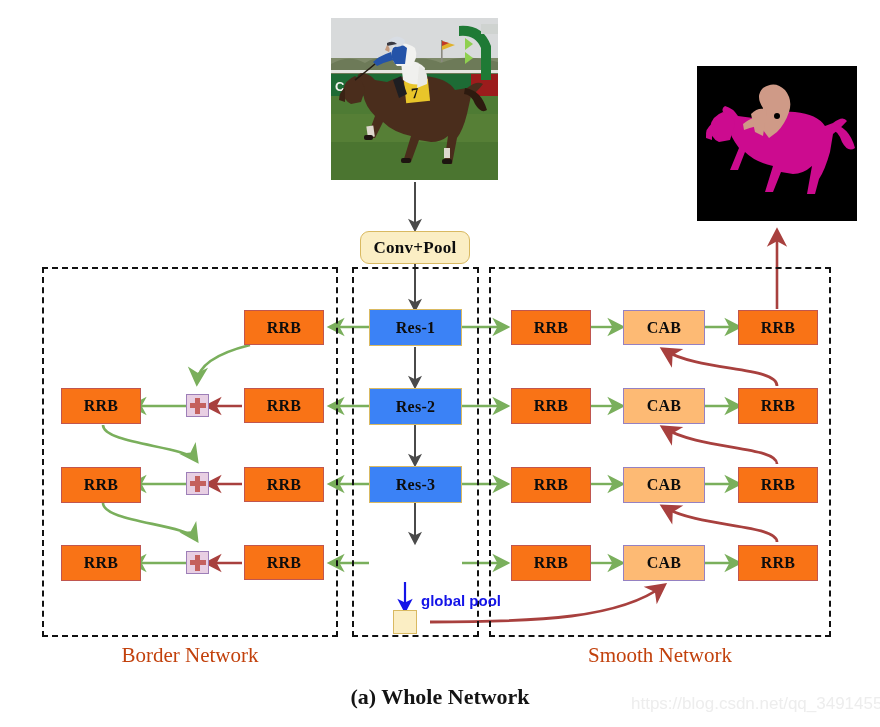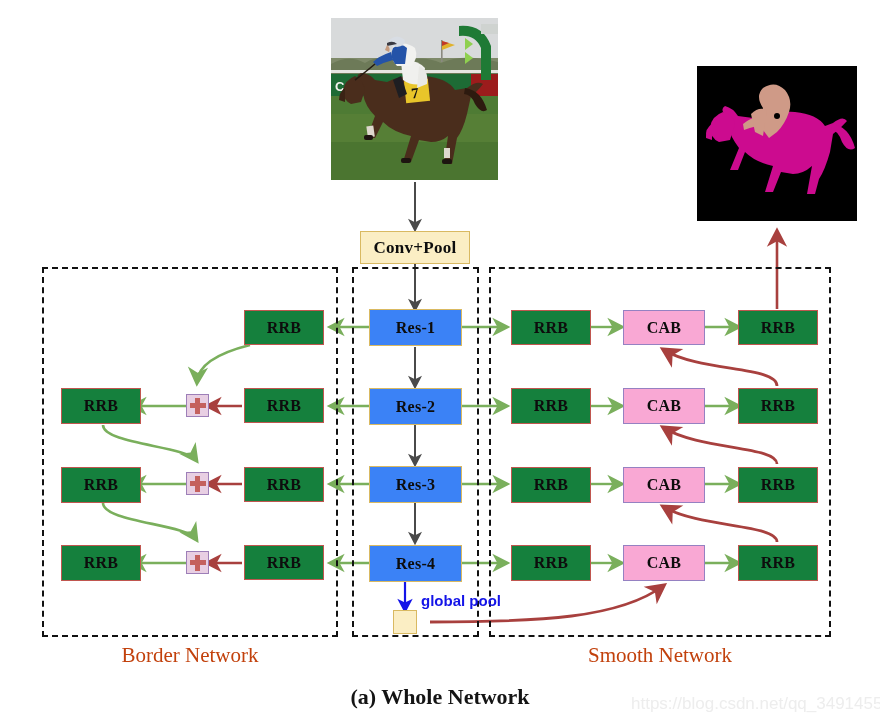--- a/index.html
+++ b/index.html
@@ -35,26 +35,26 @@
     background: #3b82f6;
     border: 1.6px solid #d9b961;
     font-size: 16px;
   }
   .node.conv {
     background: #fbeec4;
     border: 1.6px solid #d9b961;
     font-size: 17px;
   }
   .node.rrb {
-    background: #15803d;
+    background: #f97316;
     border: 1.6px solid #c0564f;
     font-size: 16px;
   }
   .node.cab {
-    background: #f9a8d4;
+    background: #fdba74;
     border: 1.6px solid #9581c2;
     font-size: 16px;
   }
   .node.gpool {
     background: #fbeec4;
     border: 1.6px solid #d9b961;
   }
 
   
   .plusnode {
@@ -295,26 +295,25 @@
 
     <path d="M777 542 C777 524 700 528 664 507" stroke="#a8403e" stroke-width="2.8" fill="none" marker-end="url(#rA)"></path>
 
     <path d="M430 622 C540 622 620 618 663 586" stroke="#a8403e" stroke-width="2.8" fill="none" marker-end="url(#rA)"></path>
 
     <line x1="777" y1="309" x2="777" y2="232" stroke="#a8403e" stroke-width="2.6" marker-end="url(#rA)"></line>
 
     <line x1="405" y1="582" x2="405" y2="610" stroke="#1414e8" stroke-width="2.2" marker-end="url(#bA)"></line>
   </svg>
 
-  <div class="node conv" style="left:360px; top:231px; width:110px; height:33px;">Conv+Pool</div>
+  <div class="node conv" style="left:360px; top:231px; width:110px; height:33px;border-radius:9px;">Conv+Pool</div>
 
   <div class="node res" style="left:369px; top:309px; width:93px; height:37px;">Res-1</div>
   <div class="node res" style="left:369px; top:388px; width:93px; height:37px;">Res-2</div>
   <div class="node res" style="left:369px; top:466px; width:93px; height:37px;">Res-3</div>
-  <div class="node res" style="left:369px; top:545px; width:93px; height:37px;">Res-4</div>
 
   <div class="gp-label" style="left:421px; top:592px;">global pool</div>
   <div class="node gpool" style="left:393px; top:610px; width:24px; height:24px;"></div>
 
   <div class="node rrb" style="left:244px; top:310px; width:80px; height:35px;">RRB</div>
   <div class="node rrb" style="left:244px; top:388px; width:80px; height:35px;">RRB</div>
   <div class="node rrb" style="left:244px; top:467px; width:80px; height:35px;">RRB</div>
   <div class="node rrb" style="left:244px; top:545px; width:80px; height:35px;">RRB</div>
 
   <div class="node rrb" style="left:61px; top:388px; width:80px; height:36px;">RRB</div>

